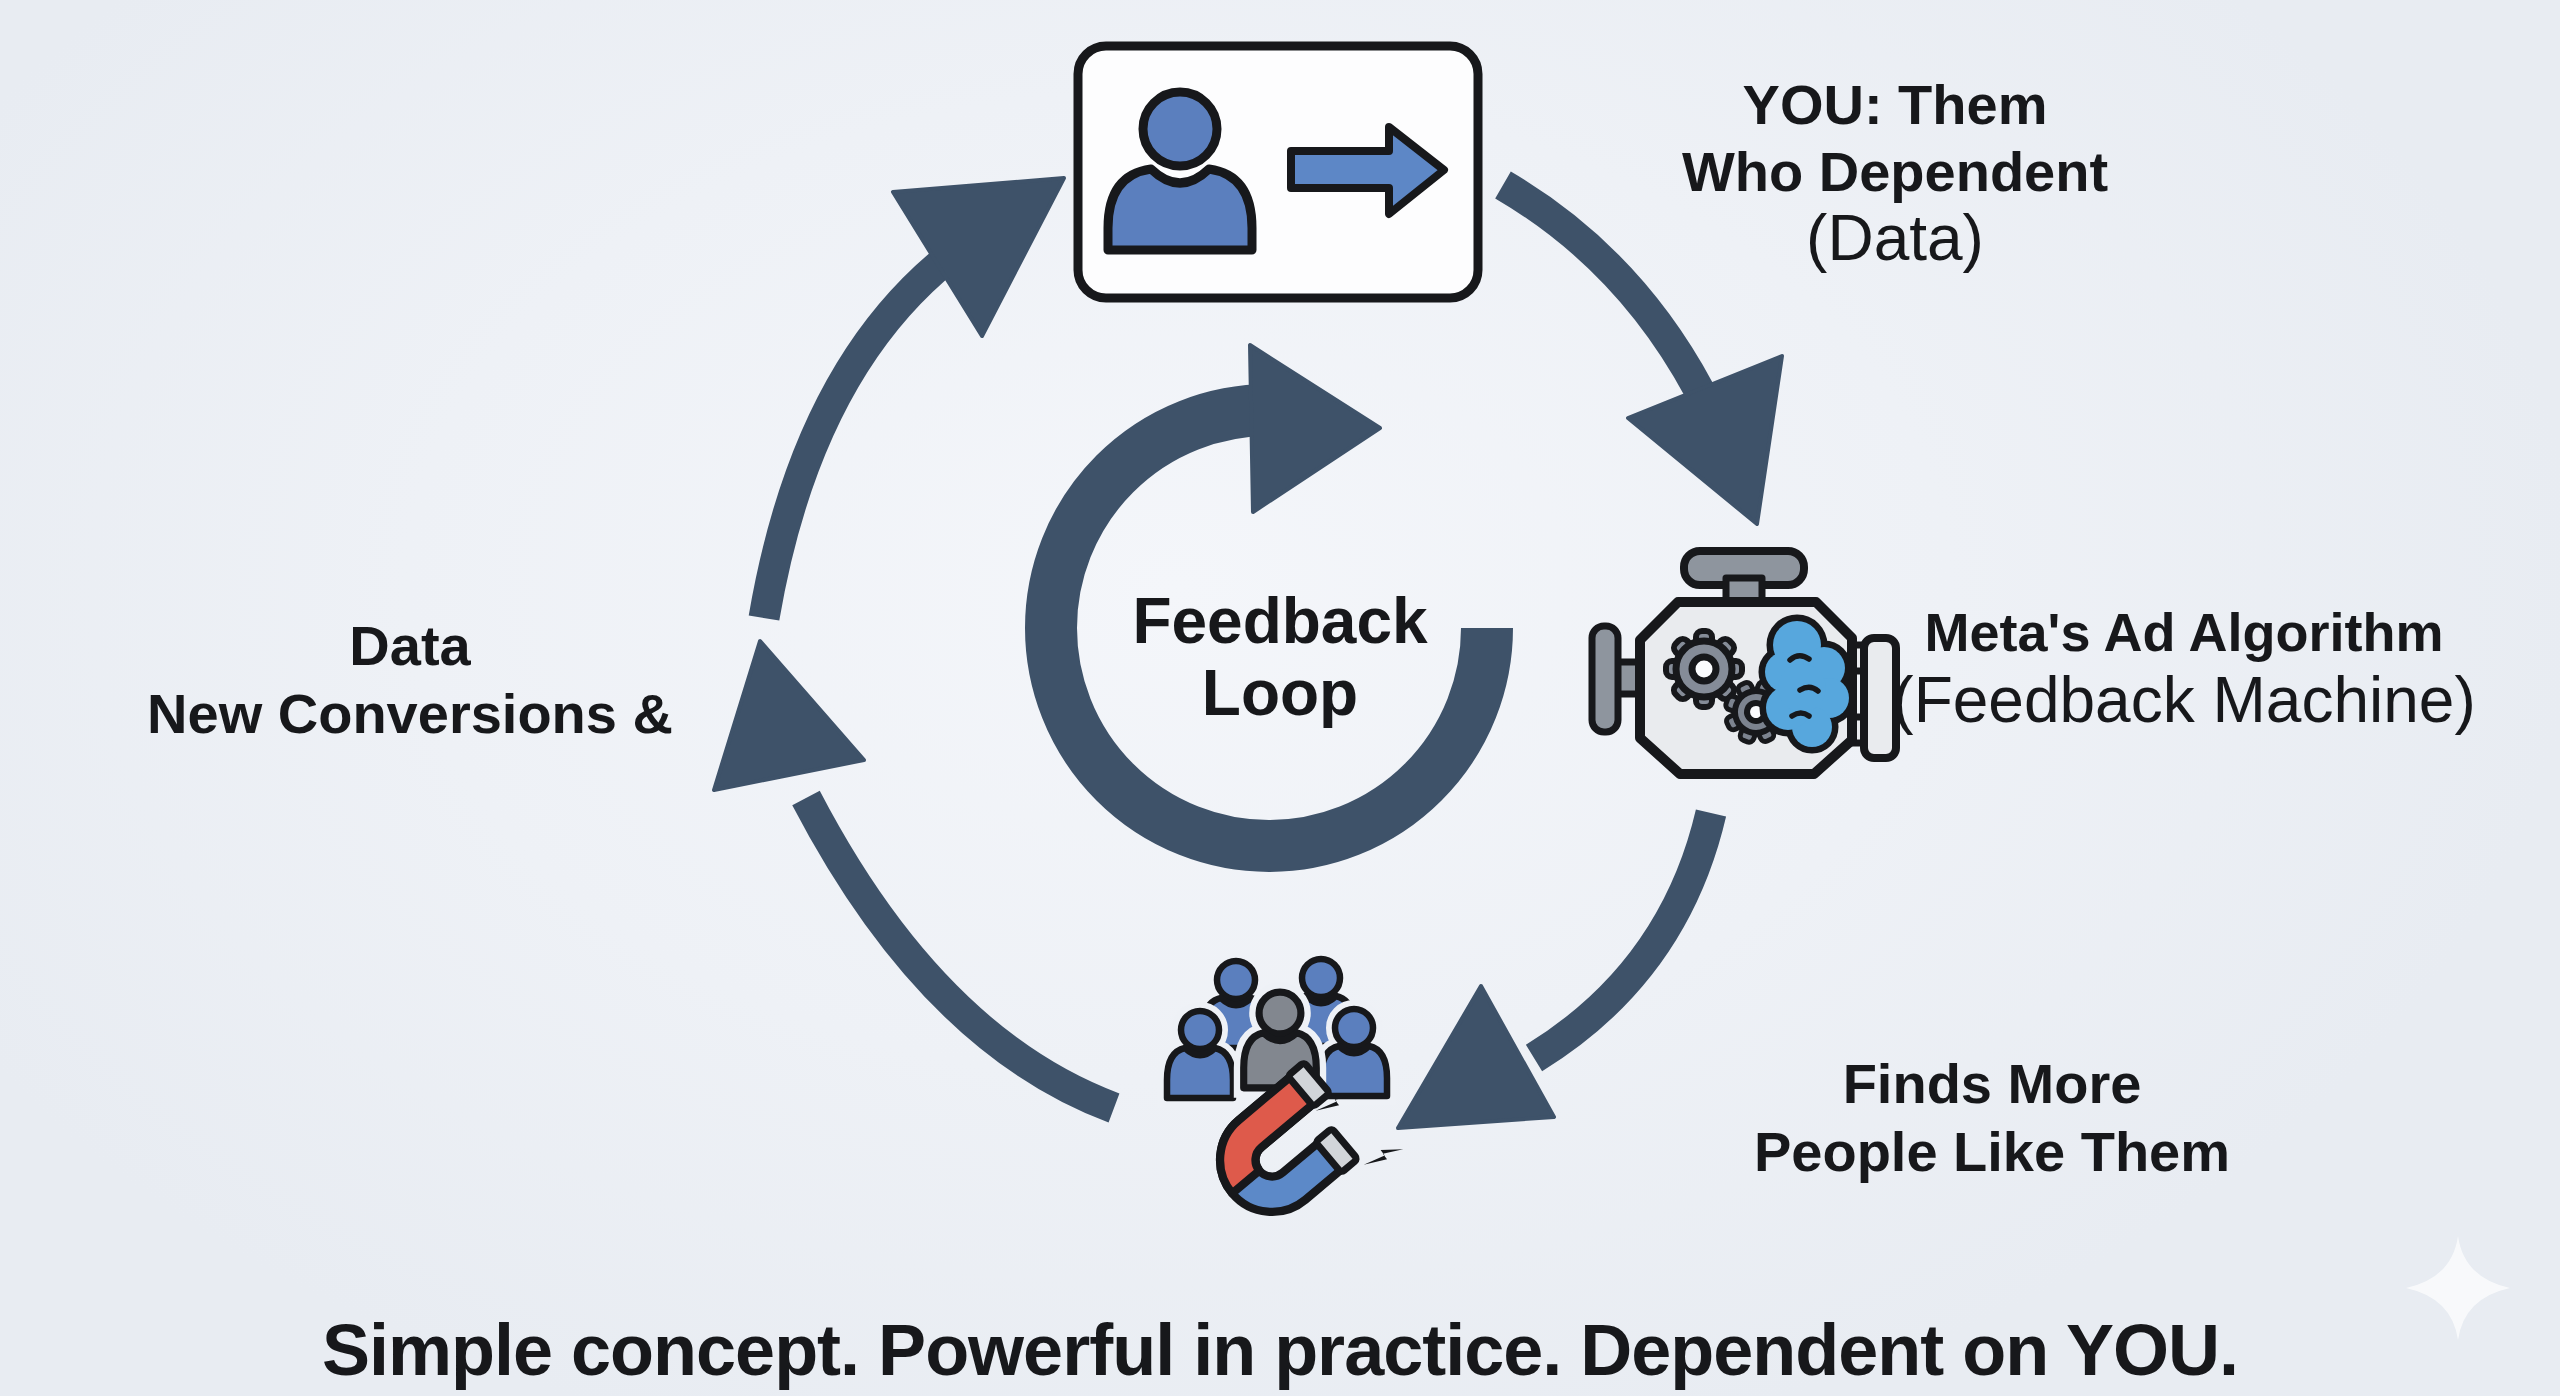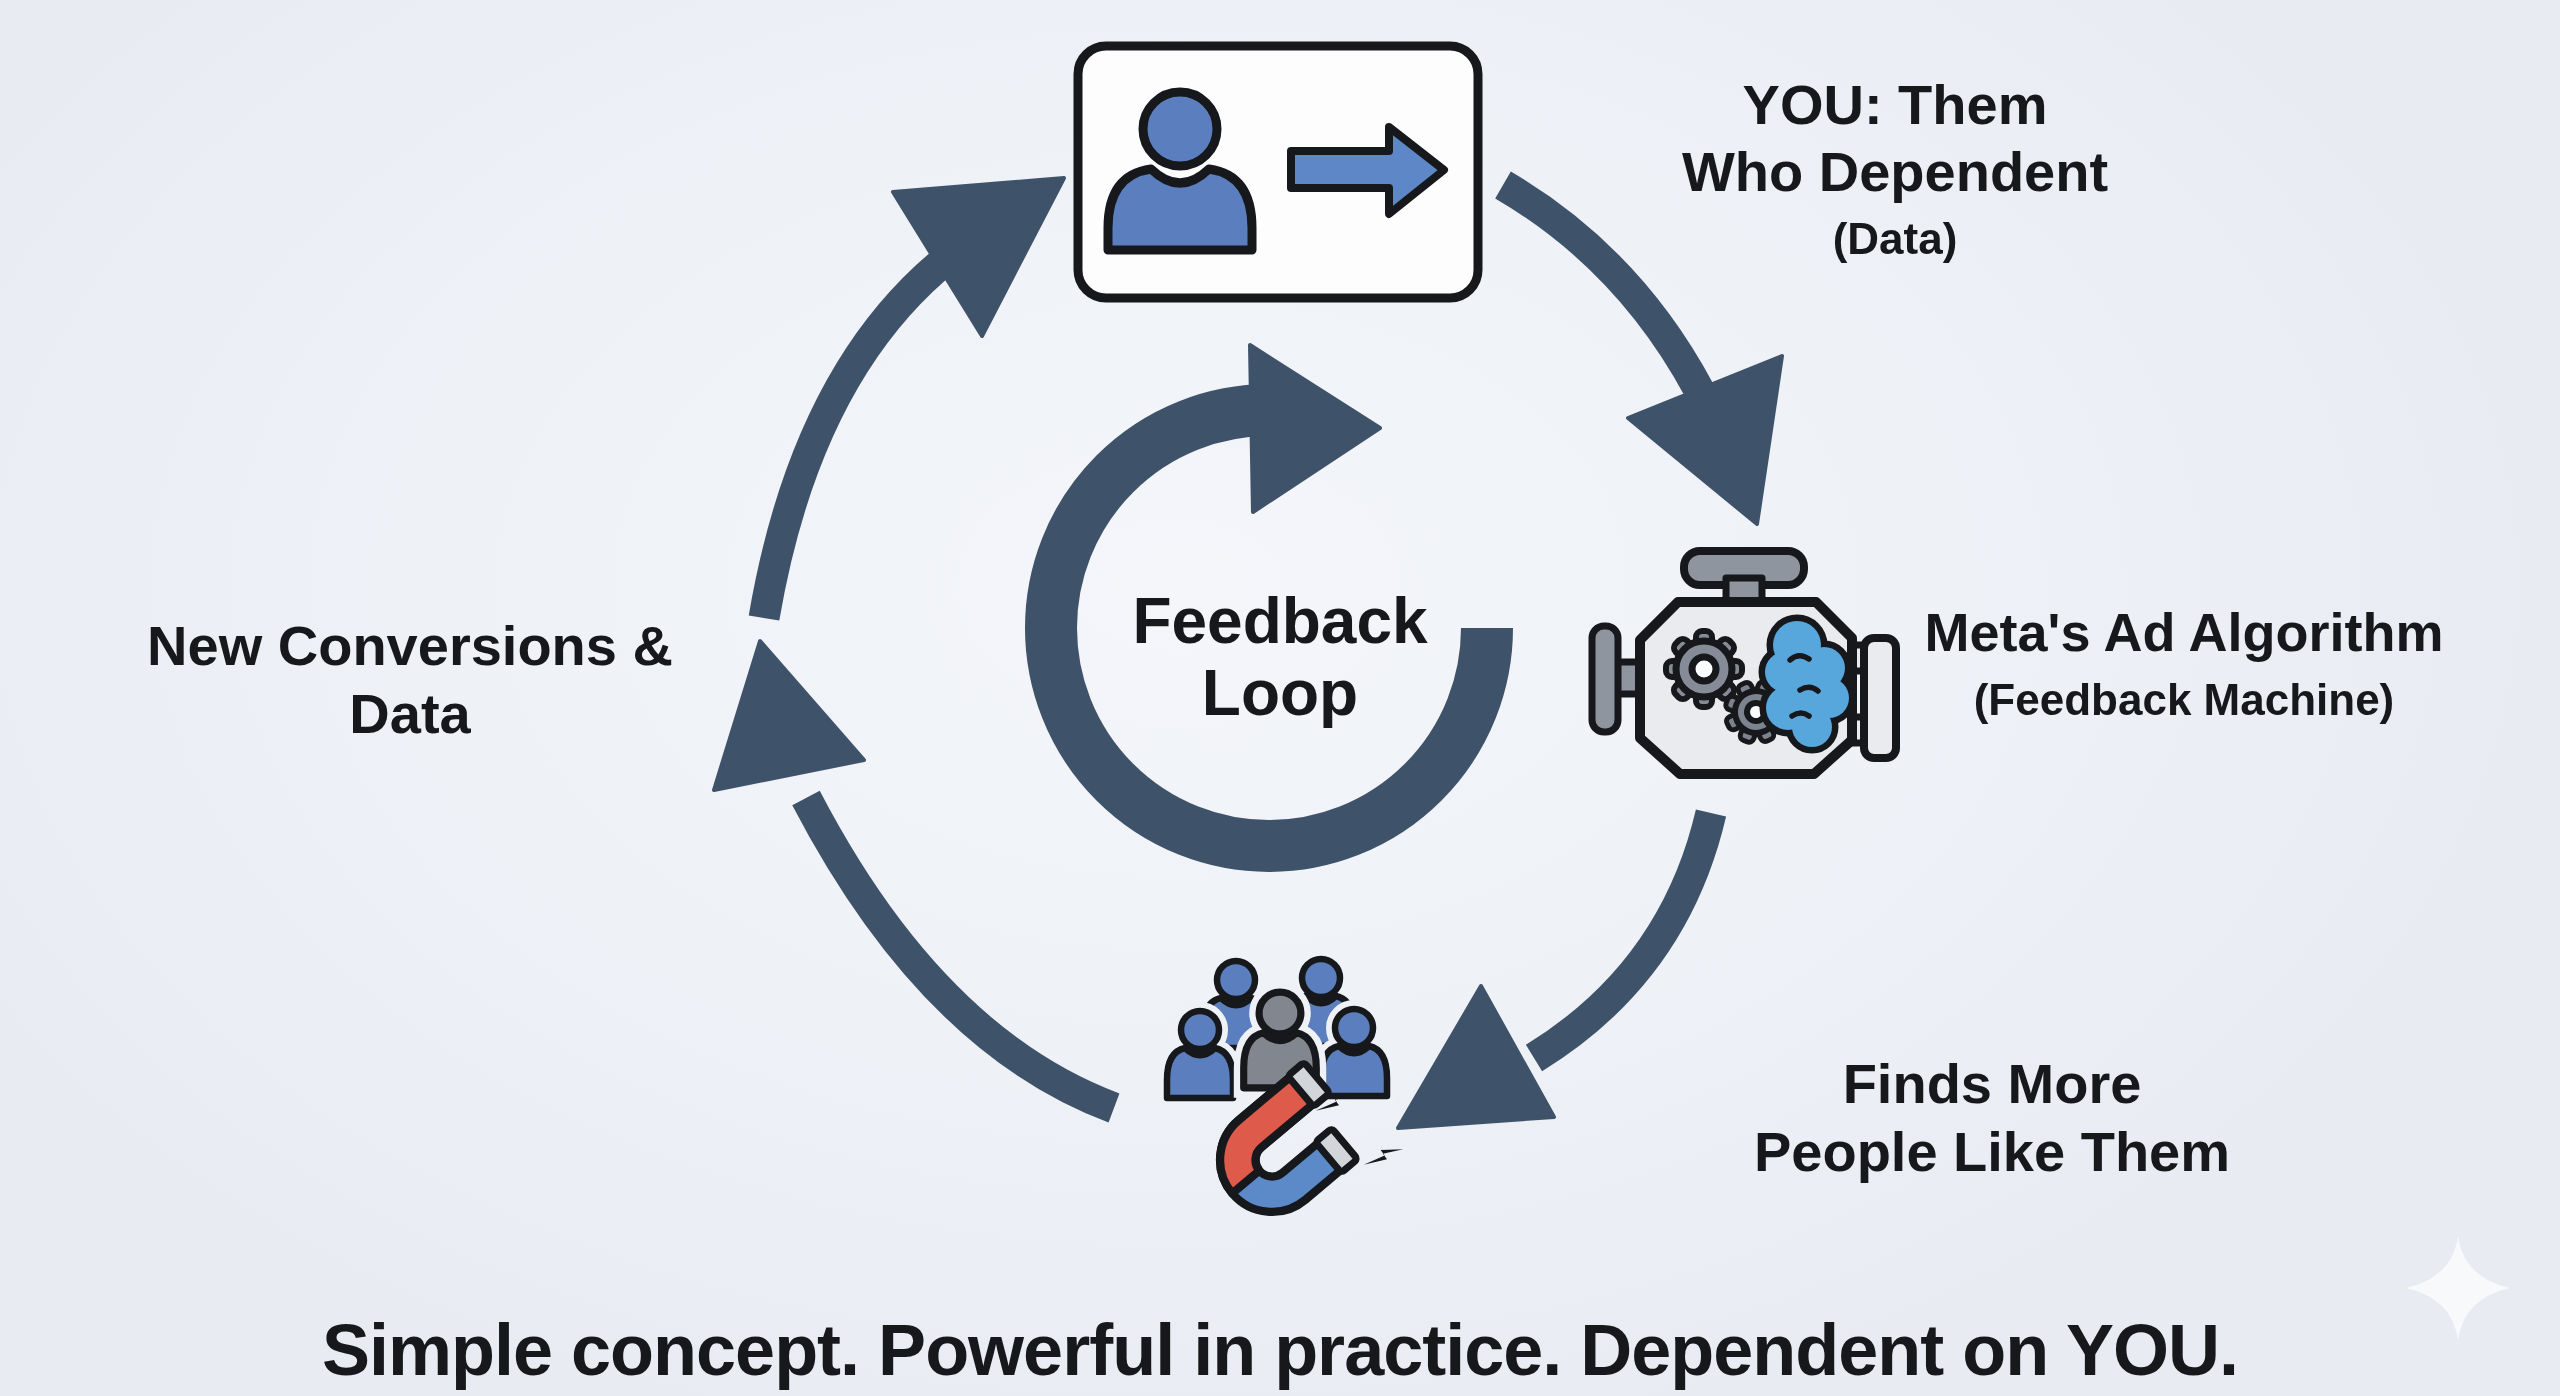--- a/index.html
+++ b/index.html
@@ -12,21 +12,21 @@
   .stage{
     position:relative;width:2560px;height:1396px;overflow:hidden;
     background:radial-gradient(1400px 900px at 46% 42%, #f4f6fa 0%, #eef1f6 55%, #e8ecf2 100%);
     font-family:"Liberation Sans","DejaVu Sans",sans-serif;color:var(--ink);
   }
   svg.art{position:absolute;left:0;top:0;}
   .label{position:absolute;text-align:center;font-weight:700;}
   .label span{display:block;}
   .lg{font-size:56px;line-height:67px;}
   .md{font-size:54px;line-height:68px;}
-  .sub{font-weight:700;font-size:44px;}
+  .sub{font-weight:400;font-size:64px;}
   #top-label{left:1545px;top:71px;width:700px;}
   #right-label{left:1834px;top:598px;width:700px;text-align:center;}
   #bottom-right-label{left:1642px;top:1050px;width:700px;line-height:68px;}
   #left-label{left:60px;top:612px;width:700px;line-height:68px;}
   #center-label{left:1030px;top:585px;width:500px;font-size:64px;line-height:72px;}
   #tagline{left:0;top:1285px;width:2560px;font-size:72px;letter-spacing:-1px;white-space:nowrap;margin-top:24px;}
   
   .sA{stroke:var(--arc);fill:none;stroke-width:31px;}
   .fA{fill:var(--arc);stroke:var(--arc);stroke-width:4px;stroke-linejoin:round;}
   .oi{stroke:var(--ink);stroke-linejoin:round;}
@@ -165,22 +165,22 @@
     <span>Meta's Ad Algorithm</span>
     <span class="sub">(Feedback Machine)</span>
   </div>
 
   <div class="label lg" id="bottom-right-label">
     <span>Finds More</span>
     <span>People Like Them</span>
   </div>
 
   <div class="label lg" id="left-label">
+    <span>Data</span>
     <span>New Conversions &amp;</span>
-    <span>Data</span>
   </div>
 
   <div class="label" id="center-label">
     <span>Feedback</span>
     <span>Loop</span>
   </div>
 
   <div class="label" id="tagline">Simple concept. Powerful in practice. Dependent on YOU.</div>
 
 </div>

